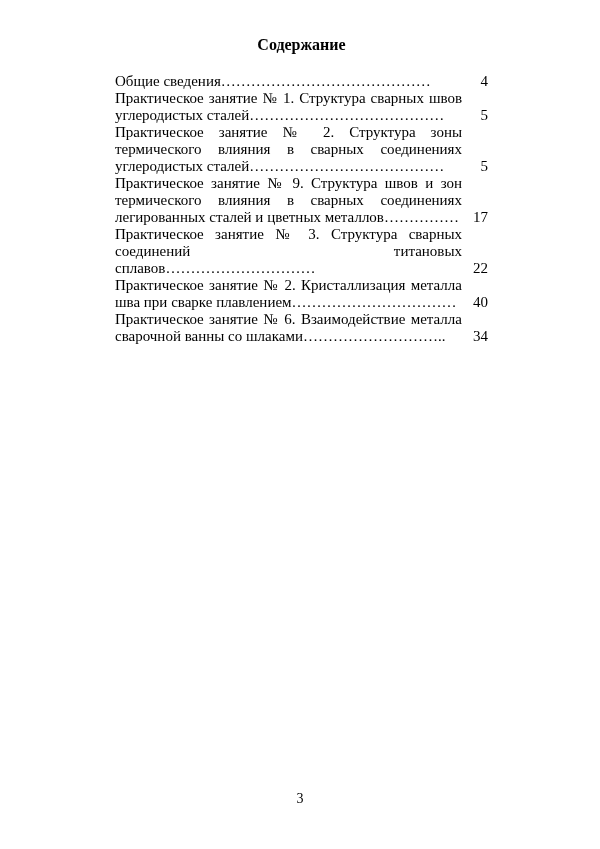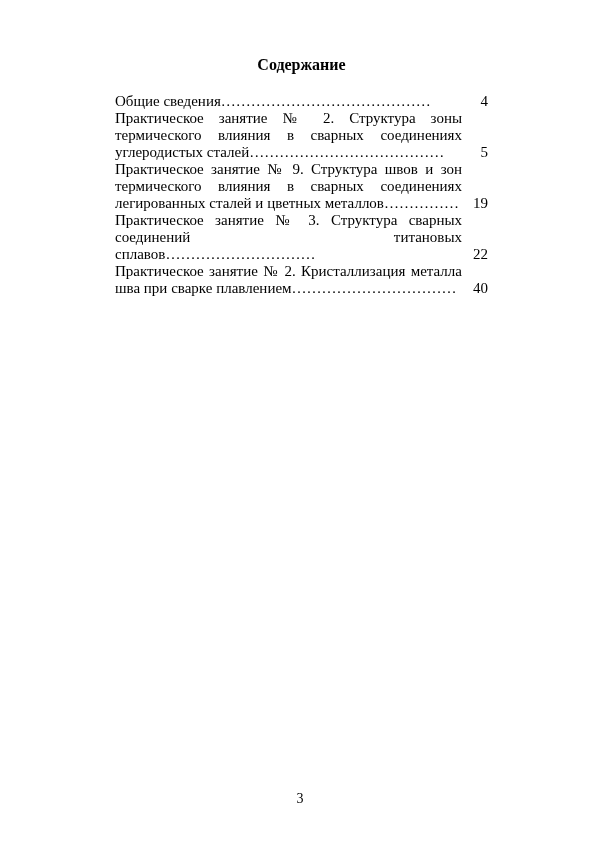--- a/index.html
+++ b/index.html
@@ -6,21 +6,21 @@
       margin: 0;
       padding: 0;
       background: #ffffff;
     }
     .page {
       width: 600px;
       height: 849px;
       background: #ffffff;
       box-sizing: border-box;
       position: relative;
-      padding: 56px 112px 0 115px;
+      padding: 36px 112px 0 115px;
       font-family: "Liberation Serif", "DejaVu Serif", serif;
       color: #000000;
       overflow: hidden;
     }
     .title {
       font-size: 16px;
       font-weight: bold;
       text-align: center;
       margin: 0 0 19px 0;
     }
@@ -58,39 +58,47 @@
 
   <div class="title">Содержание</div>
 
   <div class="toc">
 
     <div class="toc-row">
       <span class="toc-text">Общие сведения……………………………………</span>
       <span class="toc-page">4</span>
     </div>
 
+    <div class="toc-row">
+      <span class="toc-text">Практическое занятие № 1. Структура сварных швов углеродистых сталей…………………………………</span>
+      <span class="toc-page">5</span>
+    </div>
 
     <div class="toc-row">
       <span class="toc-text">Практическое занятие № 2. Структура зоны термического влияния в сварных соединениях углеродистых сталей…………………………………</span>
       <span class="toc-page">5</span>
     </div>
 
     <div class="toc-row">
       <span class="toc-text">Практическое занятие № 9. Структура швов и зон термического влияния в сварных соединениях легированных сталей и цветных металлов……………</span>
-      <span class="toc-page">19</span>
+      <span class="toc-page">17</span>
     </div>
 
     <div class="toc-row">
       <span class="toc-text">Практическое занятие № 3. Структура сварных соединений титановых сплавов…………………………</span>
       <span class="toc-page">22</span>
     </div>
 
     <div class="toc-row">
       <span class="toc-text">Практическое занятие № 2. Кристаллизация металла шва при сварке плавлением……………………………</span>
       <span class="toc-page">40</span>
     </div>
 
+    <div class="toc-row">
+      <span class="toc-text">Практическое занятие № 6. Взаимодействие металла сварочной ванны со шлаками………………………..</span>
+      <span class="toc-page">34</span>
+    </div>
 
   </div>
 
   <div class="footer">3</div>
 
 </div>
 
 </body></html>

